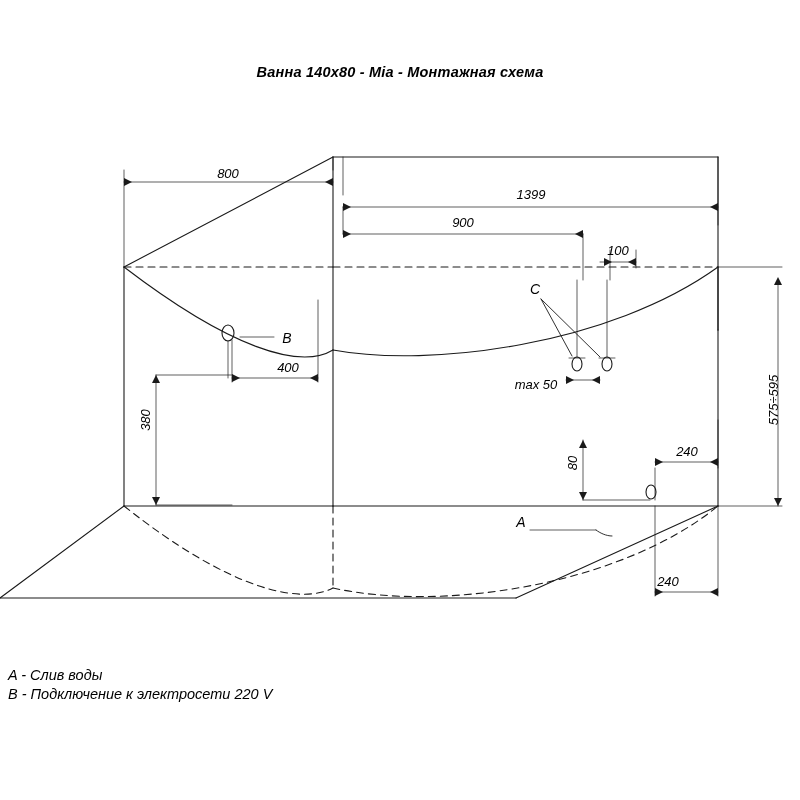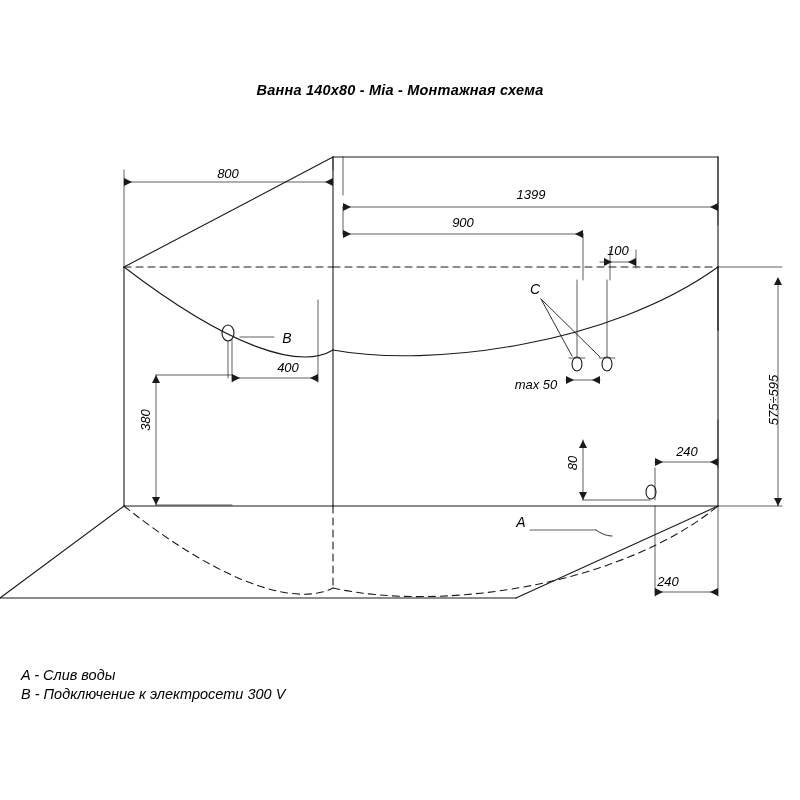--- a/index.html
+++ b/index.html
@@ -22,31 +22,31 @@
   #diagram {
     position: absolute;
     left: 0;
     top: 0;
     width: 800px;
     height: 800px;
   }
   .title {
     position: absolute;
     left: 0;
-    top: 82px;
+    top: 64px;
     width: 800px;
     text-align: center;
     font-size: 14.5px;
     font-style: italic;
     font-weight: bold;
     letter-spacing: 0.2px;
   }
   .legend {
     position: absolute;
-    left: 21px;
+    left: 8px;
     top: 666px;
     font-size: 14.5px;
     font-style: italic;
     line-height: 19px;
   }
   .legend div {
     white-space: nowrap;
   }
   svg text {
     font-family: "Liberation Sans", sans-serif;
@@ -189,16 +189,16 @@
     <text class="dim" x="687" y="456" text-anchor="middle">240</text>
     <text class="dim" x="668" y="586" text-anchor="middle">240</text>
 
     <text class="lbl" x="287" y="343" text-anchor="middle">B</text>
     <text class="lbl" x="535" y="294" text-anchor="middle">C</text>
     <text class="lbl" x="521" y="527" text-anchor="middle">A</text>
   </svg>
 
   <div class="legend">
     <div>A - Слив воды</div>
-    <div>B - Подключение к электросети 300 V</div>
+    <div>B - Подключение к электросети 220 V</div>
   </div>
 
 </div>
 
 </body></html>

